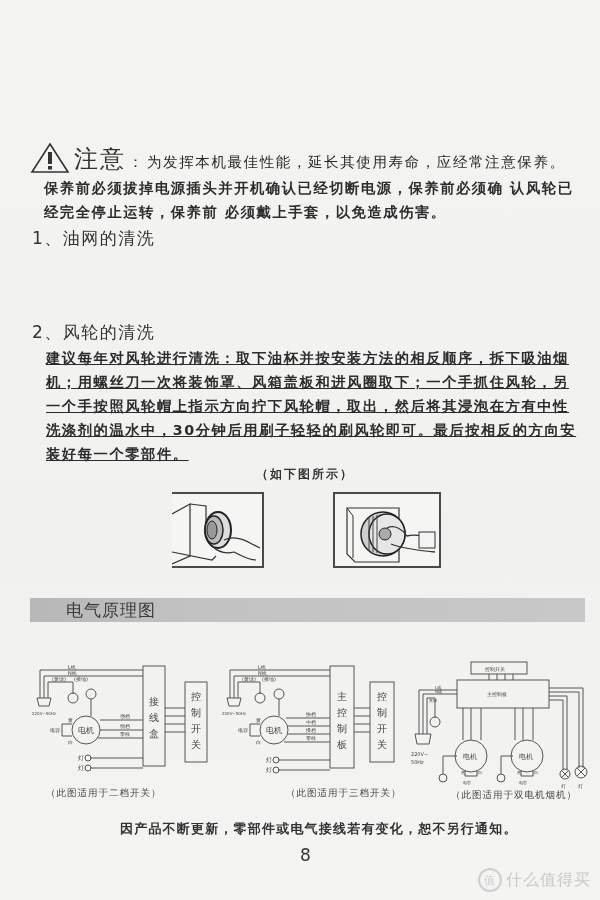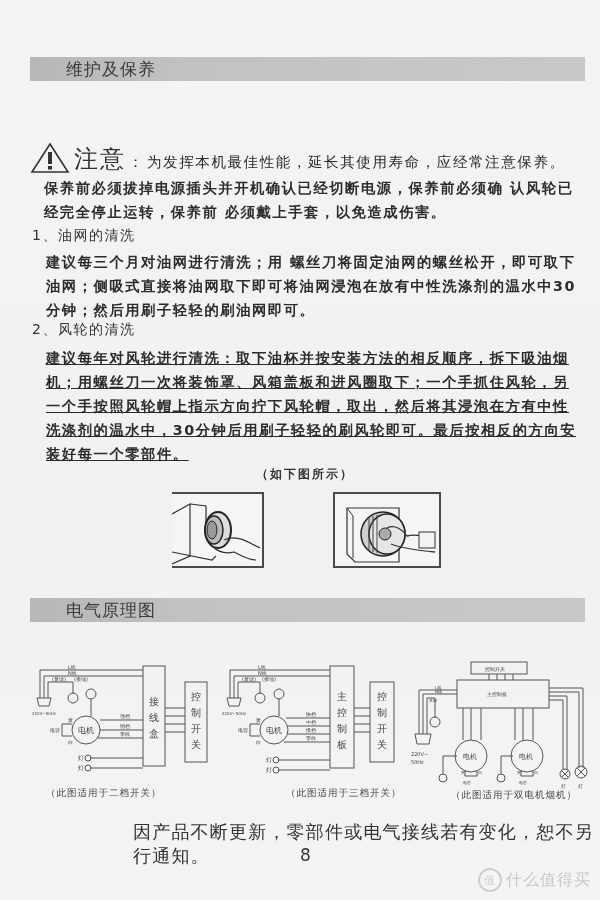--- a/index.html
+++ b/index.html
@@ -28,68 +28,64 @@
     .notice-lead { font-size: 14.5px; letter-spacing: 1.6px; line-height: 24px; }
 
     .para {
       position: absolute; left: 46px; width: 536px; font-size: 14.3px; line-height: 24px;
       letter-spacing: 1.55px; color: #2c2c2c; font-weight: bold;
     }
     .p-notice { top: 176px; left: 44px; font-weight: bold; }
     .p1 { top: 250px; }
     .p2 { top: 346px; text-decoration: underline; }
     .heading {
-      position: absolute; left: 32px; font-size: 14px; letter-spacing: 1.5px; color: #333;
+      position: absolute; left: 32px; font-size: 17px; letter-spacing: 1.5px; color: #333;
     }
     .h1 { top: 227px; }
     .h2 { top: 321px; }
 
     .caption-fig { position: absolute; left: 256px; top: 466px; font-size: 12px; letter-spacing: 2px; color: #333; font-weight: bold; }
 
     .illus { position: absolute; border: 2px solid #4a4a4a; background: #f5f5f3; }
     .illus1 { left: 172px; top: 492px; width: 90px; height: 72px; border-left: none; }
     .illus2 { left: 333px; top: 492px; width: 104px; height: 72px; }
 
     .diagram { position: absolute; top: 660px; }
     .d1 { left: 28px; width: 185px; height: 140px; }
     .d2 { left: 218px; width: 180px; height: 140px; }
     .d3 { left: 405px; width: 195px; height: 140px; }
     .d-caption { position: absolute; font-size: 9.5px; color: #444; letter-spacing: 1px; white-space: nowrap; text-align: center; }
 
-    .footer-note { position: absolute; left: 133px; top: 820px; font-size: 18px; letter-spacing: 1.2px; font-weight: normal; color: #333; }
+    .footer-note { position: absolute; left: 120px; top: 820px; font-size: 13px; letter-spacing: 1.2px; font-weight: bold; color: #333; }
     .page-num { position: absolute; left: 300px; top: 845px; font-size: 17px; color: #333; }
     .watermark { position: absolute; left: 478px; top: 868px; display: flex; align-items: center; color: #c9c9c9; font-size: 16px; letter-spacing: 1px; }
     .wm-badge { width: 20px; height: 20px; border-radius: 50%; border: 2px solid #cfcfcf; color: #cfcfcf; font-size: 11px; display: flex; align-items: center; justify-content: center; margin-right: 4px; }
     svg text { font-family: "DejaVu Sans", sans-serif; }
   </style>
 </head>
 <body>
 
 <div class="page">
 
-  <div class="section-bar bar1">
-    <span class="title">维护及保养</span>
-  </div>
 
   <div class="notice">
     <div class="notice-head">
       <svg class="warn-icon" viewBox="0 0 40 32">
         <polygon points="20,2 38,30 2,30" fill="none" stroke="#333" stroke-width="1.6"></polygon>
         <rect x="18" y="10" width="4" height="12" fill="#333"></rect>
         <rect x="18" y="24" width="4" height="3.5" fill="#333"></rect>
       </svg>
       <span class="notice-label">注意</span>
       <span class="notice-colon">：</span>
       <span class="notice-lead">为发挥本机最佳性能，延长其使用寿命，应经常注意保养。</span>
     </div>
   </div>
   <div class="para p-notice">保养前必须拔掉电源插头并开机确认已经切断电源，保养前必须确 认风轮已经完全停止运转，保养前 必须戴上手套，以免造成伤害。</div>
 
   <div class="heading h1">1、油网的清洗</div>
-  <div class="para p1">建议每三个月对油网进行清洗；用 螺丝刀将固定油网的螺丝松开，即可取下油网；侧吸式直接将油网取下即可将油网浸泡在放有中性洗涤剂的温水中30分钟；然后用刷子轻轻的刷油网即可。</div>
 
   <div class="heading h2">2、风轮的清洗</div>
   <div class="para p2">建议每年对风轮进行清洗：取下油杯并按安装方法的相反顺序，拆下吸油烟机；用螺丝刀一次将装饰罩、风箱盖板和进风圈取下；一个手抓住风轮，另一个手按照风轮帽上指示方向拧下风轮帽，取出，然后将其浸泡在方有中性洗涤剂的温水中，30分钟后用刷子轻轻的刷风轮即可。最后按相反的方向安装好每一个零部件。</div>
 
   <div class="caption-fig">（如下图所示）</div>
 
   <div class="illus illus1">
     <svg width="90" height="72" viewBox="0 0 90 72">
       <path d="M0,20 L18,10 L18,62 L0,70" fill="none" stroke="#333" stroke-width="1.2"></path>
       <path d="M18,10 L34,12 L34,30" fill="none" stroke="#333" stroke-width="1.2"></path>

